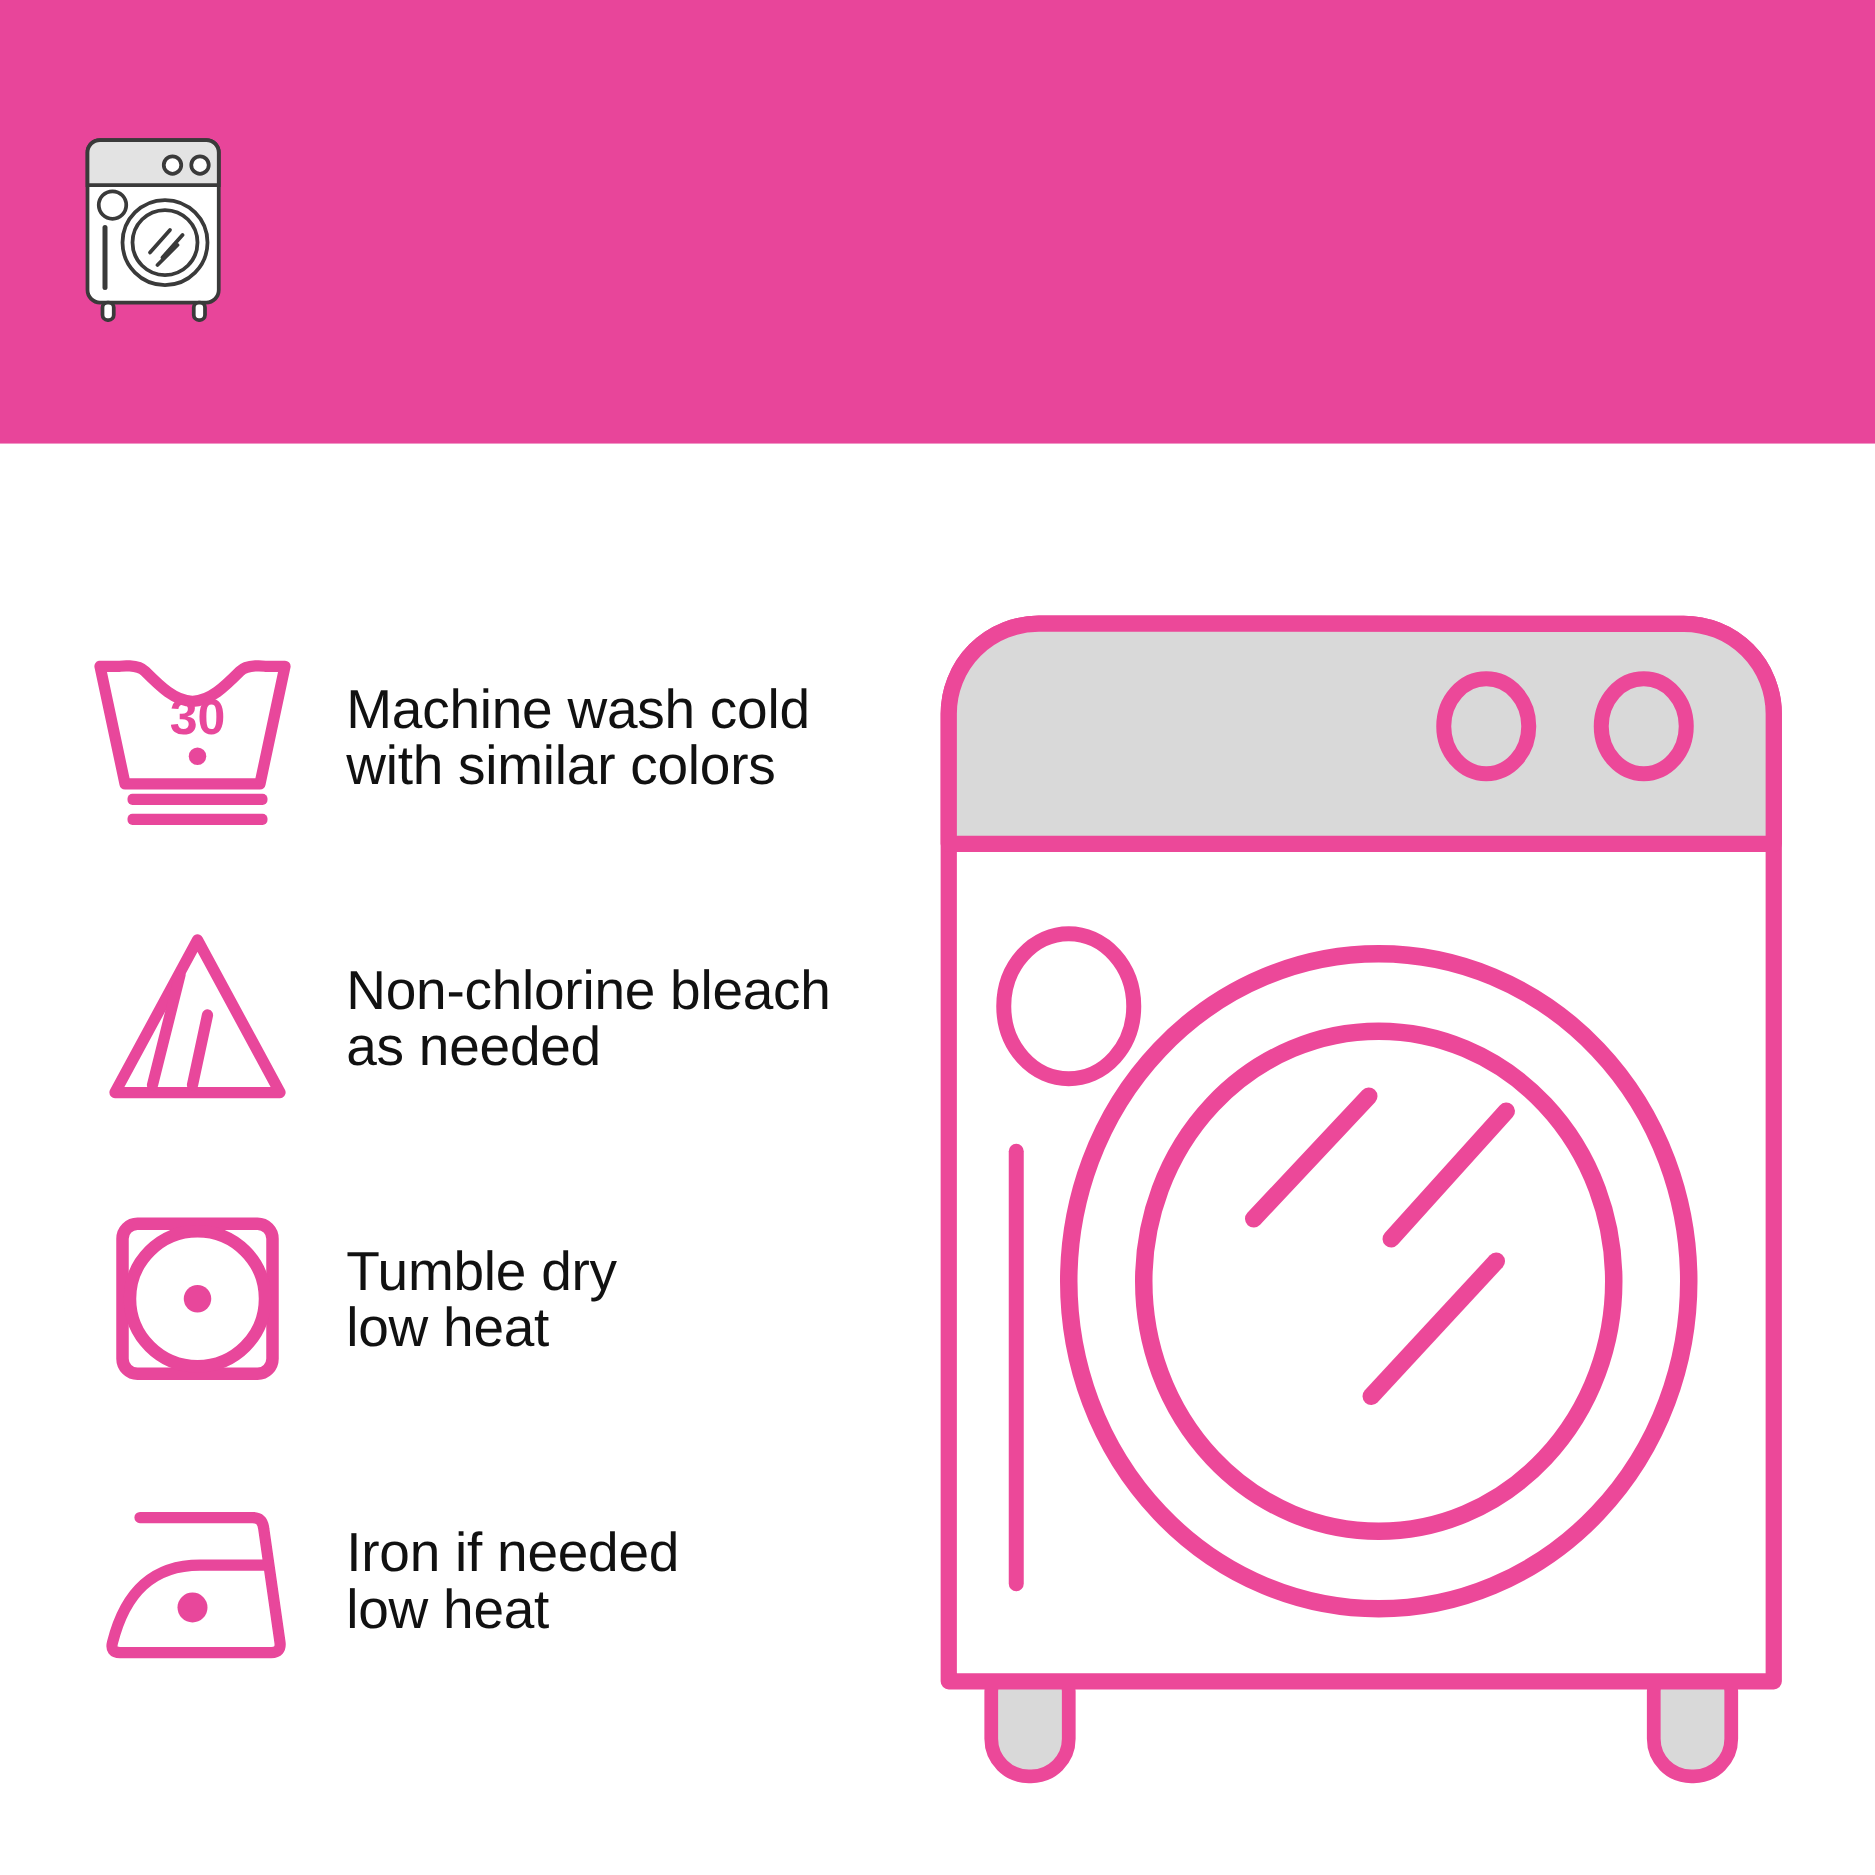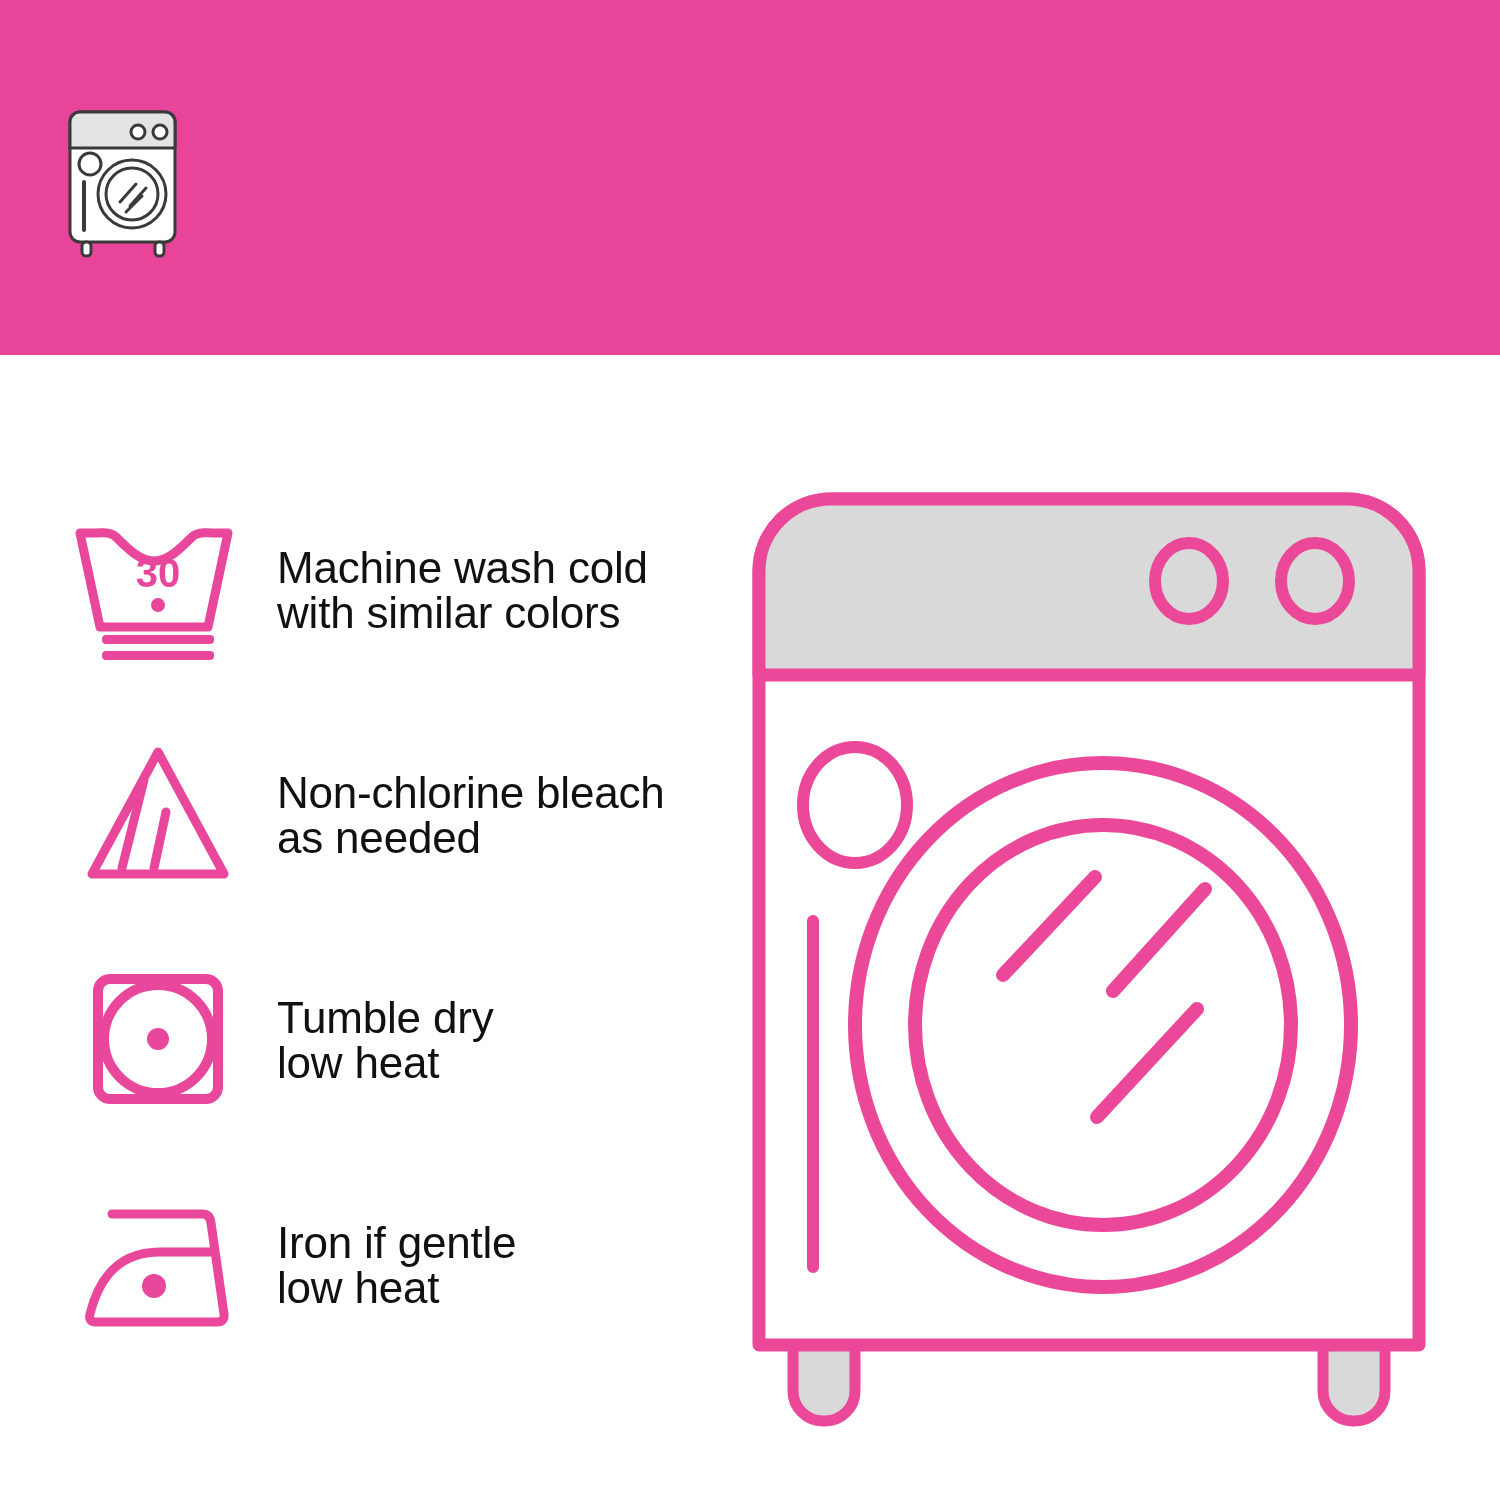--- a/index.html
+++ b/index.html
@@ -199,21 +199,21 @@
 
     <div class="care-row">
       <div class="care-symbol">
         <svg width="168" height="150" viewBox="0 0 168 150">
           <path d="M38 24 L128 24 Q136 24 137 33 L150 124 Q151 132 143 132 L22 132 Q14 132 16 124
                    C26 84 48 62 86 62 L140 62" fill="none" stroke="#e8479b" stroke-width="9" stroke-linejoin="round" stroke-linecap="round"></path>
           <circle cx="80" cy="96" r="12" fill="#e8479b"></circle>
         </svg>
       </div>
       <div class="care-text">
-        <div>Iron if gentle</div>
+        <div>Iron if needed</div>
         <div>low heat</div>
       </div>
     </div>
 
   </div>
 
   <div class="machine-wrap">
     <svg width="710" height="960" viewBox="0 0 710 960">
 
       <rect x="48" y="838" width="62" height="98" rx="30" fill="#d9d9d9" stroke="#ec4899" stroke-width="11"></rect>

